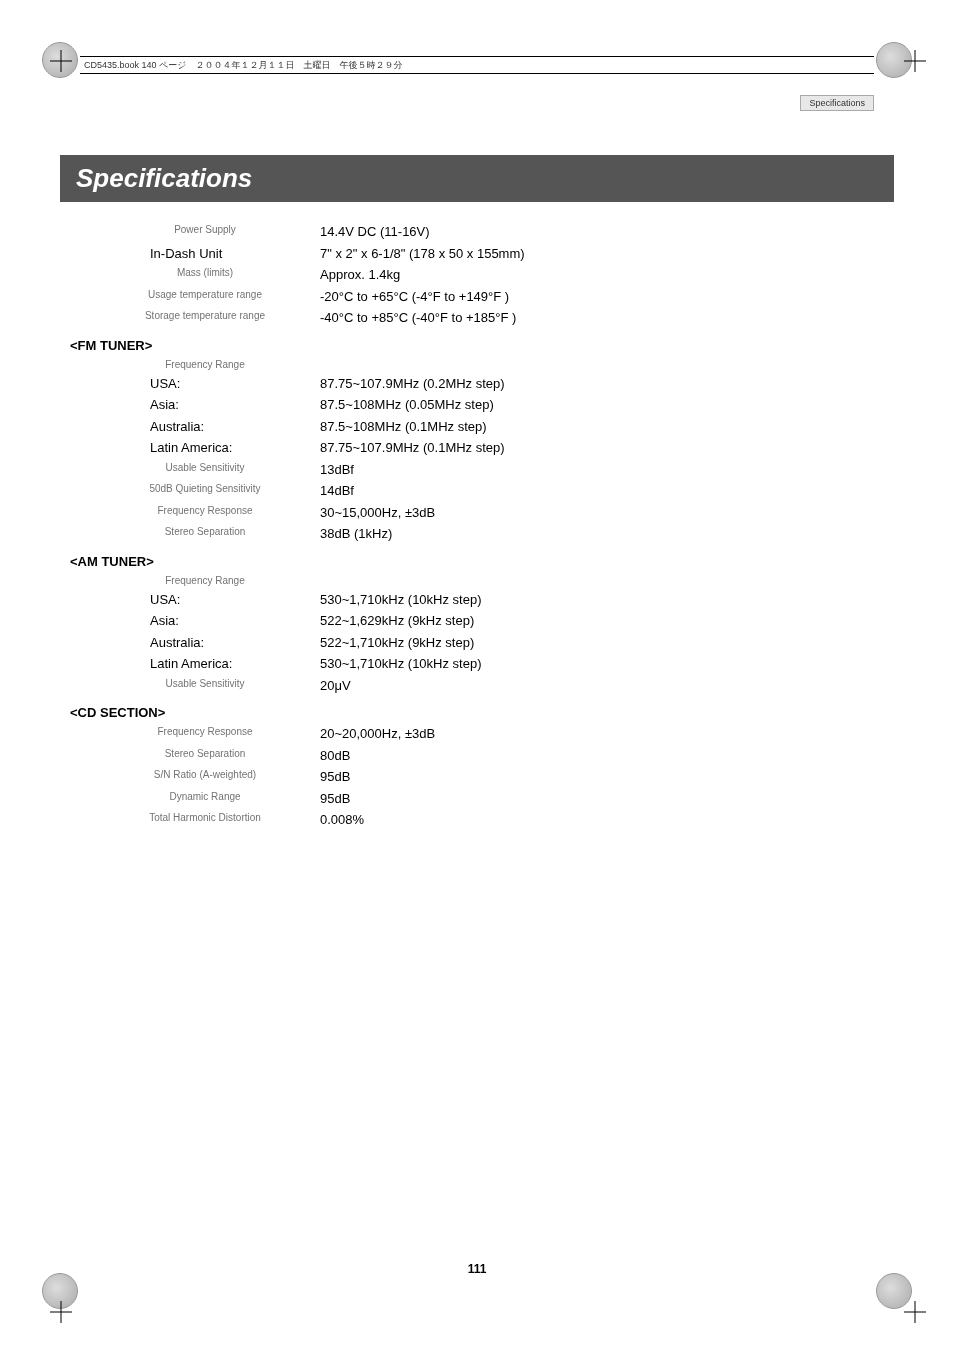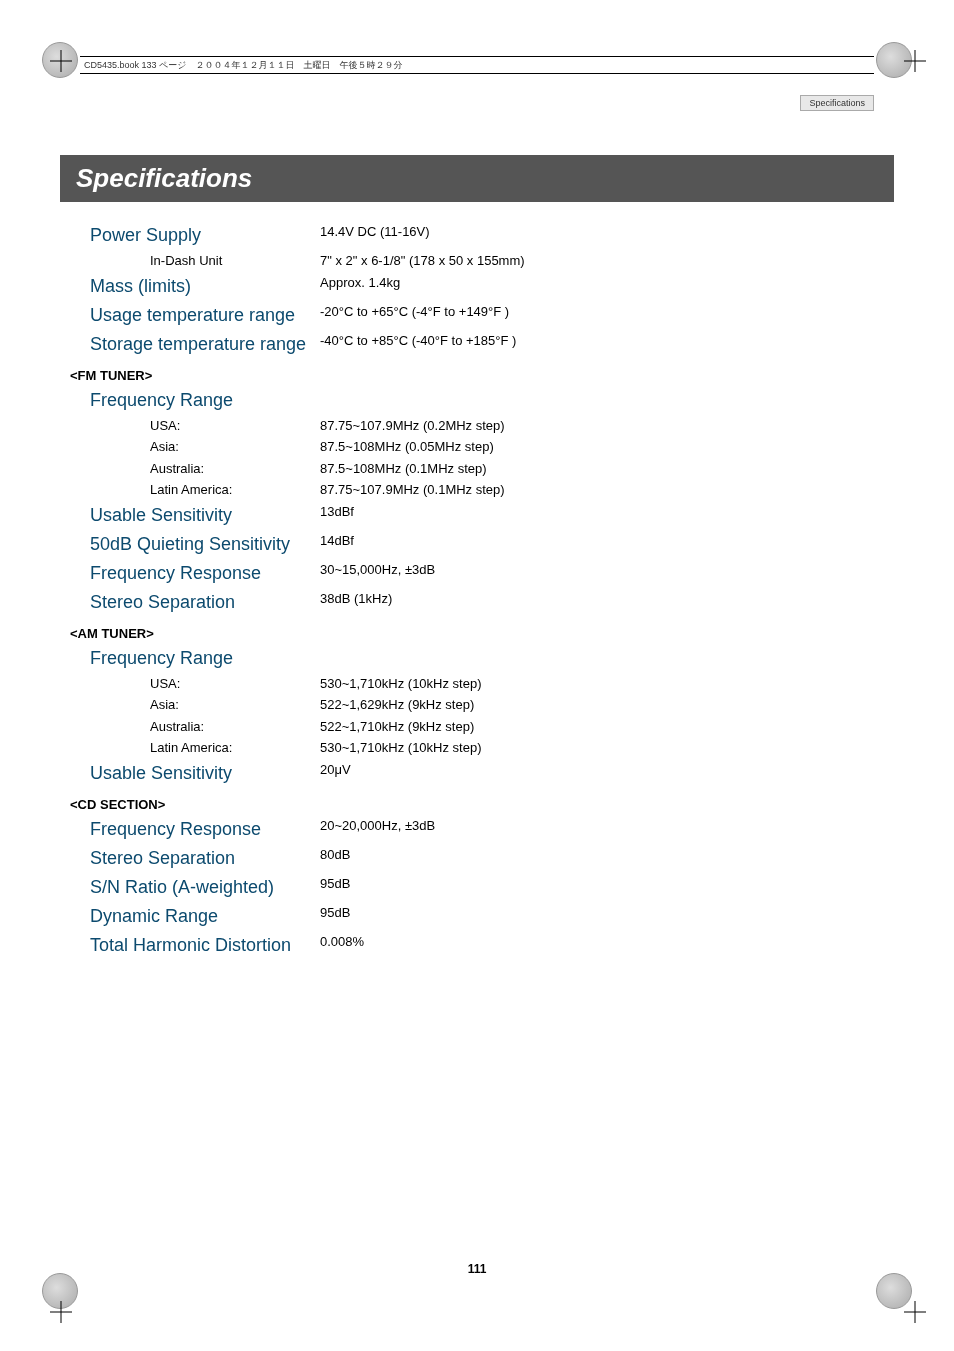--- a/index.html
+++ b/index.html
@@ -120,22 +120,23 @@
     }
 
     .spec-row {
       display: flex;
       margin-bottom: 2px;
       line-height: 1.5;
     }
 
     .spec-label {
       min-width: 230px;
-      font-size: 18px;
-      color: #0c4a6e;
+      font-size: 10px;
+      color: #737373;
+      text-align: center;
     }
 
     .spec-label-indent {
       min-width: 230px;
       font-size: 13px;
       color: #000;
       padding-left: 60px;
     }
 
     .spec-value {
@@ -188,21 +189,21 @@
 
   <div class="crosshair-container" style="bottom:50px;left:50px;">
     <div class="crosshair"></div>
   </div>
 
   <div class="crosshair-container" style="bottom:50px;right:50px;">
     <div class="crosshair"></div>
   </div>
 
   <div class="header-bar">
-    <span class="header-bar-text">CD5435.book  133  ページ　２００４年１２月１１日　土曜日　午後５時２９分</span>
+    <span class="header-bar-text">CD5435.book  140  ページ　２００４年１２月１１日　土曜日　午後５時２９分</span>
   </div>
 
   <div class="spec-tab">Specifications</div>
 
   <div class="main-content">
 
     
     <div class="title-banner">
       <h1>Specifications</h1>
     </div>

